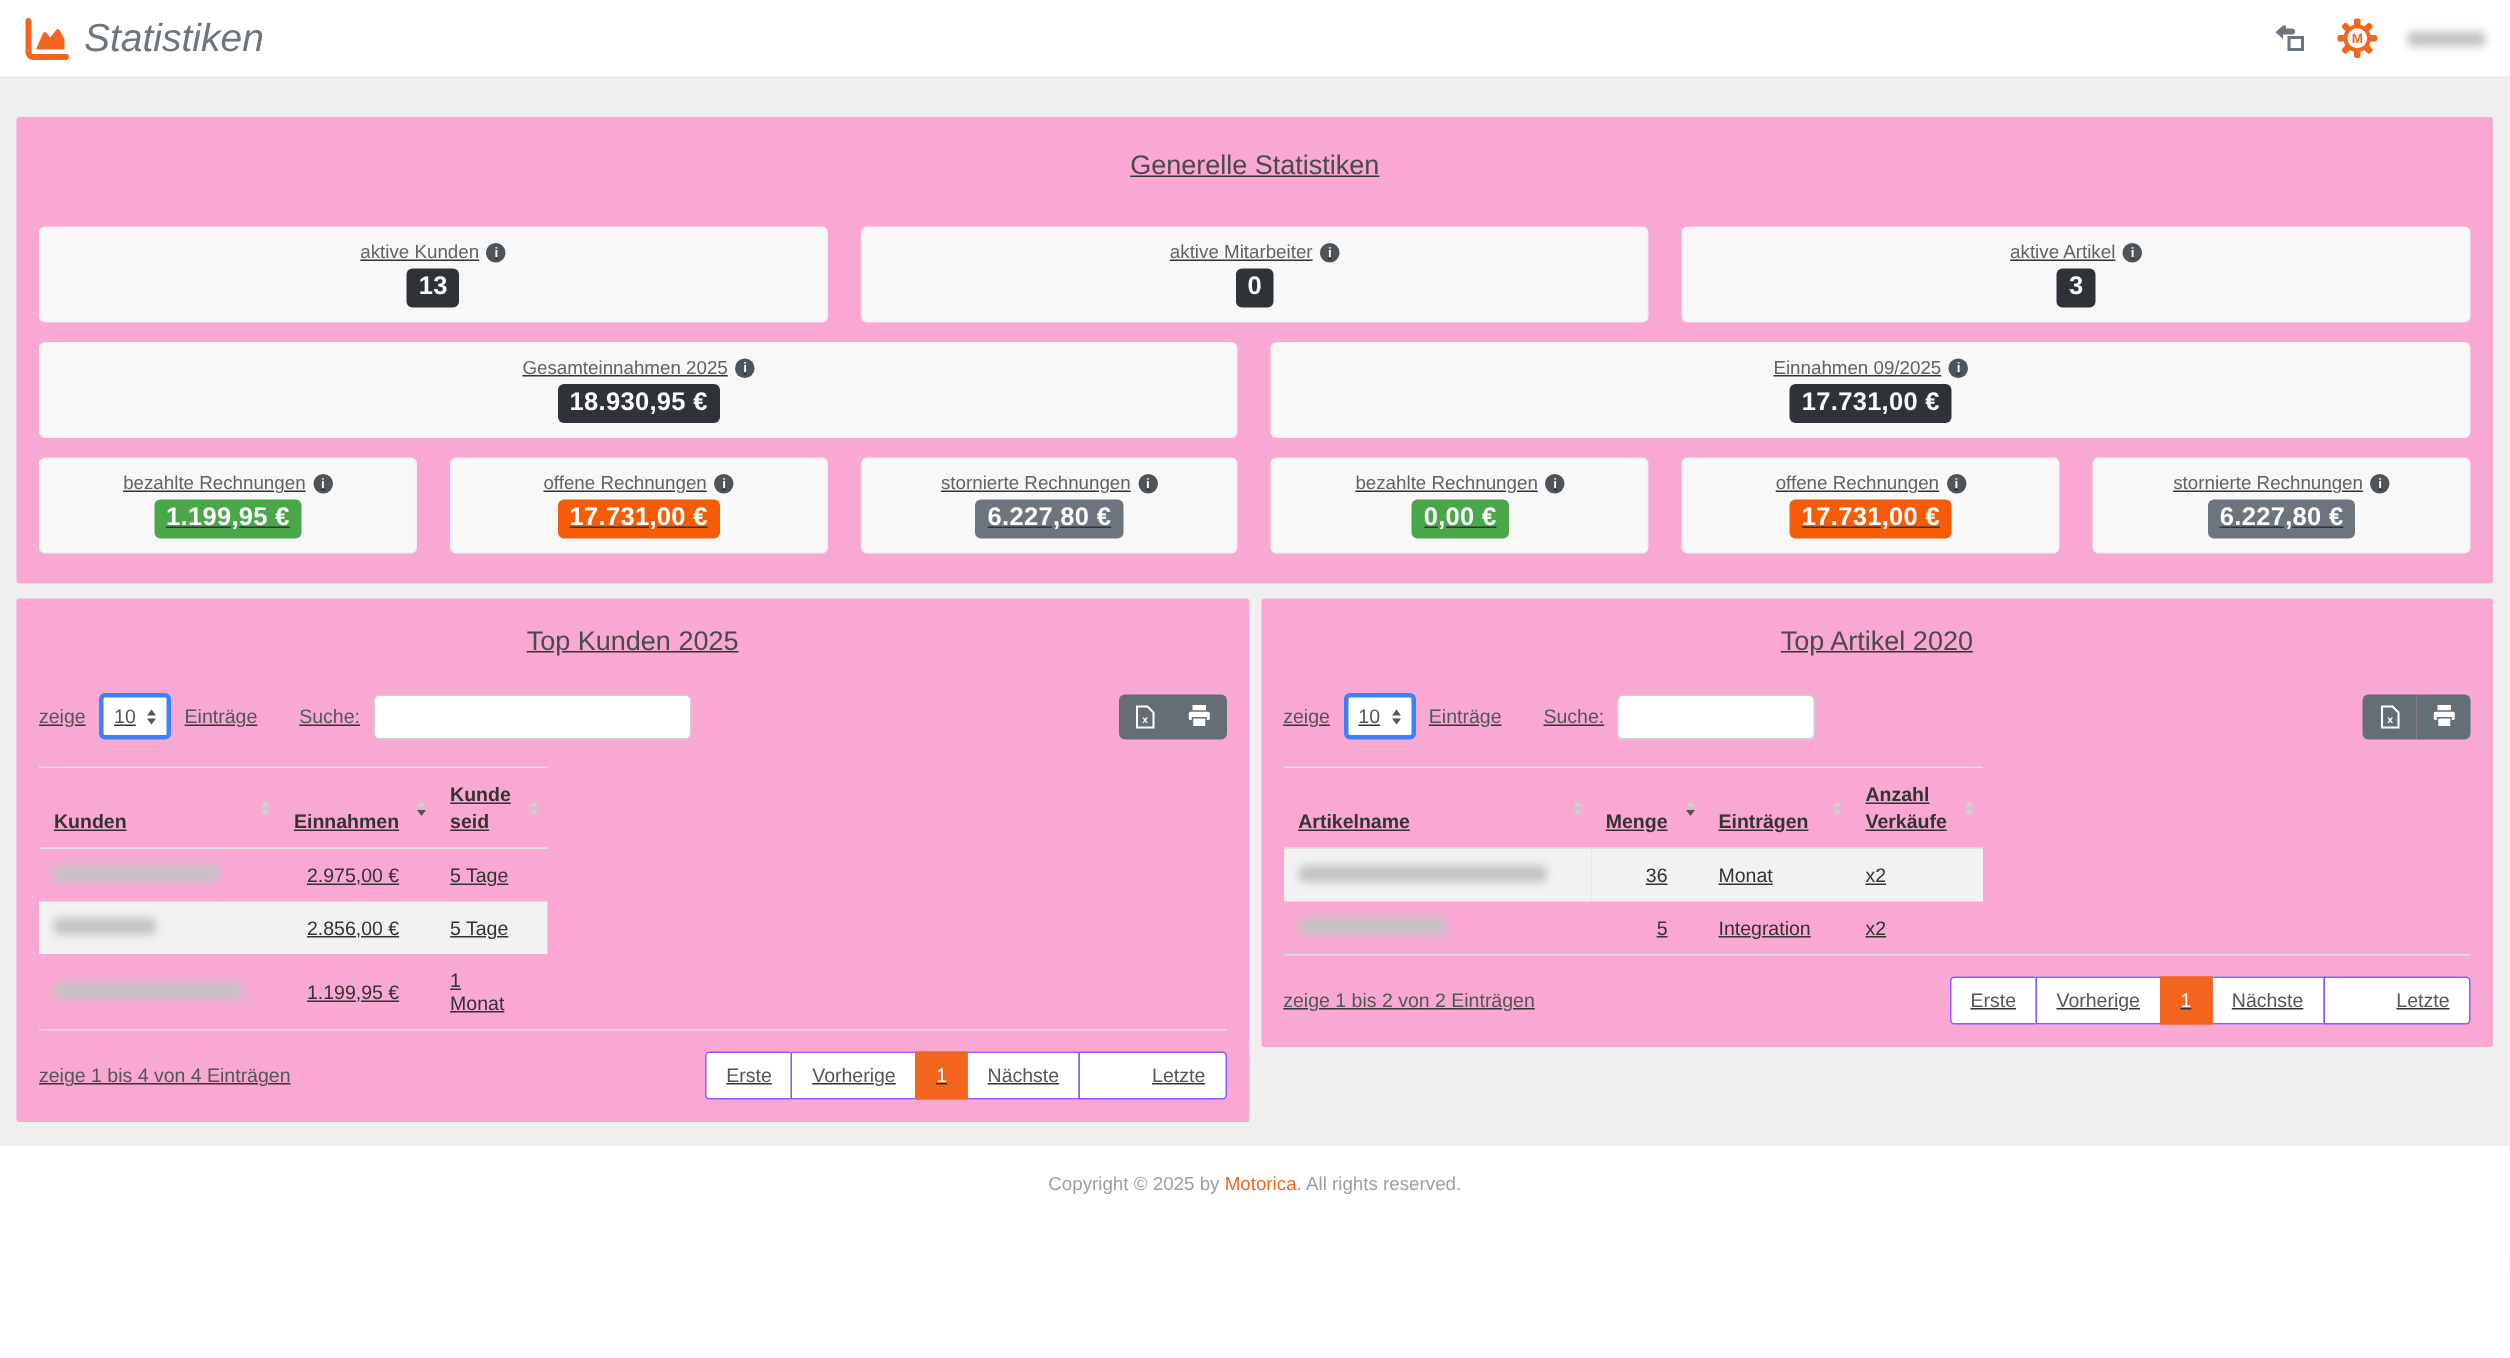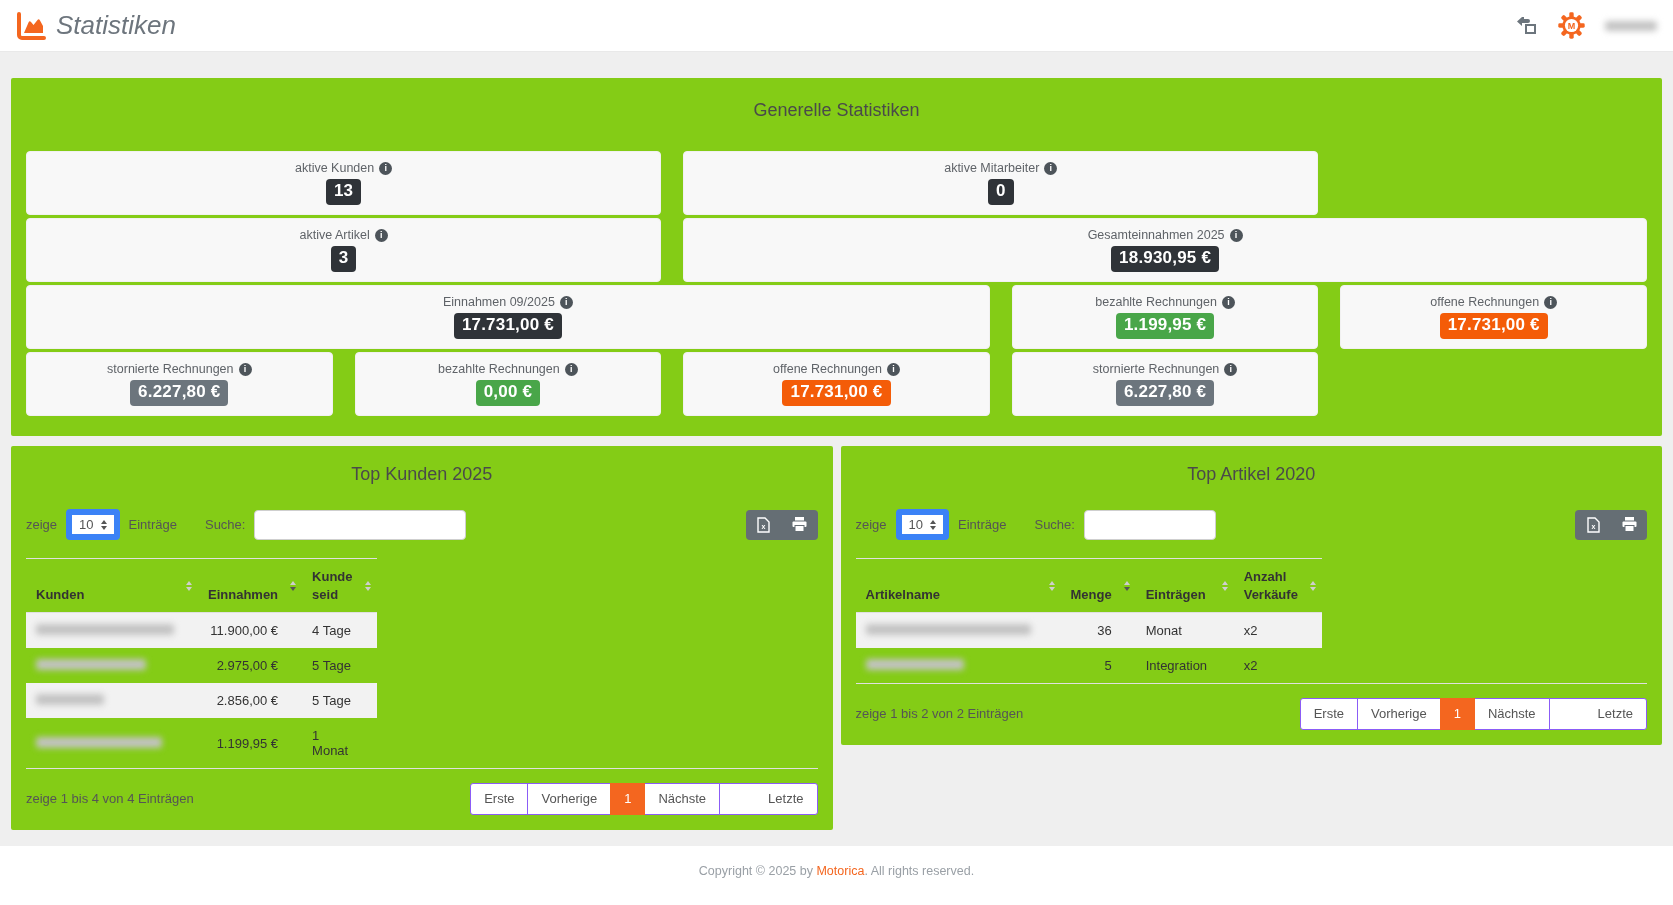--- a/index.html
+++ b/index.html
@@ -19,26 +19,26 @@
   .app-title { font-size:26px; color:#6d757d; font-weight:400; margin-left:10px;font-style:italic; }
   .topbar-right { margin-left:auto; display:flex; align-items:center; gap:20px; }
   .redacted {
     display:inline-block; height:11px; border-radius:3px;
     background:#c3c3c3; filter:blur(3px);
   }
   .user-blur { width:52px; height:10px; }
 
   
   .content { background:#efefef; padding:26px 11px 16px; }
-  .card { background:#84cc16; border-radius:2px; }
+  .card { background:#f9a8d4; border-radius:2px;text-decoration:underline; }
   .card-title { text-align:center; font-size:18px; font-weight:400; color:#4a4a4a; margin:0; }
 
   .general-card { padding:22px 15px 20px; }
   .general-card .card-title { margin-bottom:30px; }
-  .stats-grid { display:grid; grid-template-columns:repeat(5,1fr); gap:3px 22px; }
+  .stats-grid { display:grid; grid-template-columns:repeat(6,1fr); gap:13px 22px; }
   .stat-box {
     background:#f8f8f8; border:1px solid #f1f1f1; border-radius:4px;
     height:64px; display:flex; flex-direction:column; align-items:center;
     justify-content:center; gap:4px;
   }
   .span1 { grid-column:span 1; } .span2 { grid-column:span 2; } .span3 { grid-column:span 3; }
   .stat-label-row { display:flex; align-items:center; gap:5px; }
   .stat-label { font-size:12.5px; color:#5f6368; }
   .info-icon {
     width:13px; height:13px; border-radius:50%; background:#4d545a; color:#fff;
@@ -54,21 +54,21 @@
   .badge-orange { background:#f45c08; }
   .badge-gray   { background:#6c757d; }
 
   
   .tables-row { display:flex; gap:8px; align-items:flex-start; margin-top:10px; }
   .table-card { flex:1 1 0; padding:18px 15px 15px; }
   .table-card .card-title { margin-bottom:24px; }
 
   .controls { display:flex; align-items:center; font-size:13px; color:#555; margin-bottom:18px; }
   .select-box {
-    border:6px solid #3b82f6; border-radius:4px; background:#fff; height:31px;
+    border:3px solid #3b82f6; border-radius:4px; background:#fff; height:31px;
     min-width:48px; margin:0 9px; padding:0 7px; display:flex; align-items:center;
     justify-content:space-between; gap:7px; cursor:pointer;
   }
   .select-arrows { display:flex; flex-direction:column; gap:2px; }
   .tri { width:0; height:0; border-left:3.5px solid transparent; border-right:3.5px solid transparent; }
   .tri-up   { border-bottom:4px solid #555; }
   .tri-down { border-top:4px solid #555; }
   .search-label { margin-left:28px; margin-right:9px; }
   .search-input {
     height:30px; border:1px solid #cfcfcf; border-radius:4px; padding:0 8px;
@@ -310,25 +310,20 @@
             <th style="width:72px;">
               <span>Kunde seid</span>
               <span class="sort-icon">
                   <i class="tri tri-up"></i>
                   <i class="tri tri-down"></i>
                 </span>
             </th>
           </tr>
         </thead>
         <tbody>
-          <tr class="odd">
-            <td><span class="redacted" style="width:138px;"></span></td>
-            <td class="num">11.900,00 €</td>
-            <td>4 Tage</td>
-          </tr>
           <tr>
             <td><span class="redacted" style="width:110px;"></span></td>
             <td class="num">2.975,00 €</td>
             <td>5 Tage</td>
           </tr>
           <tr class="odd">
             <td><span class="redacted" style="width:68px;"></span></td>
             <td class="num">2.856,00 €</td>
             <td>5 Tage</td>
           </tr>

